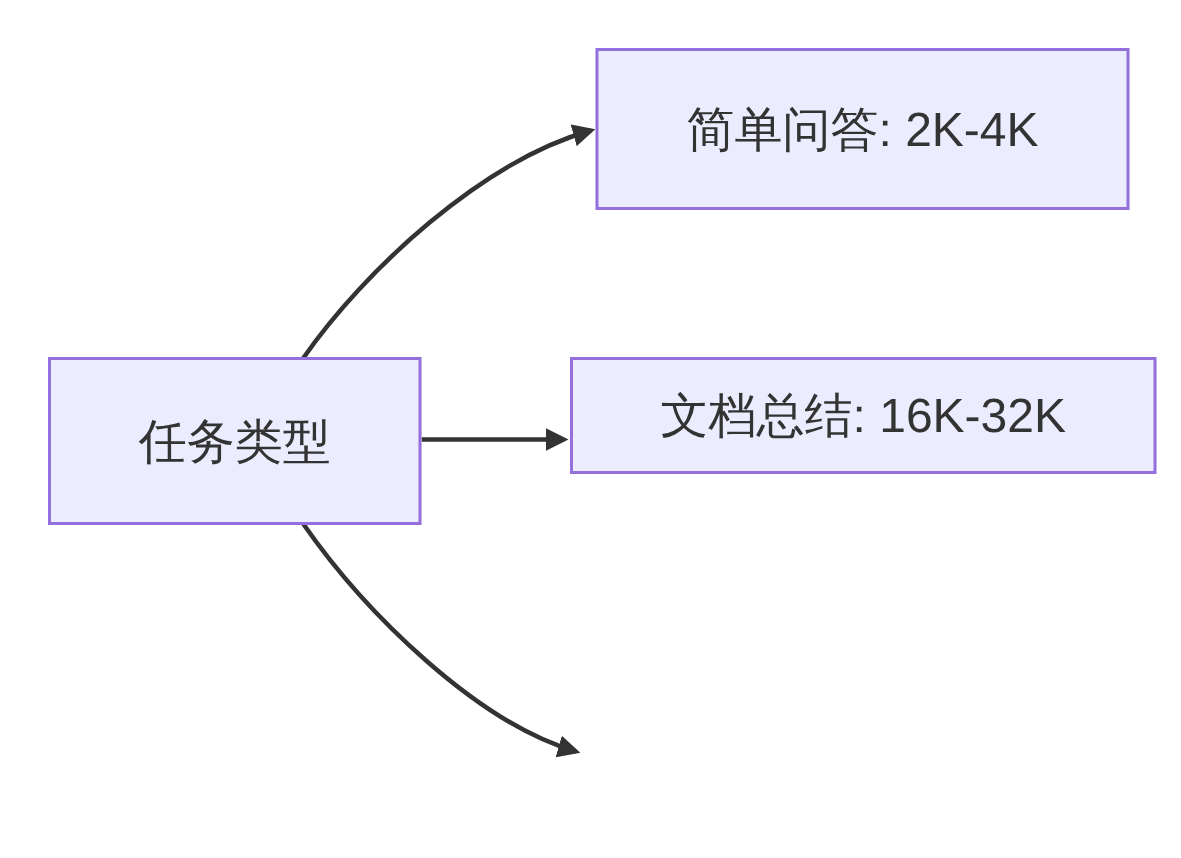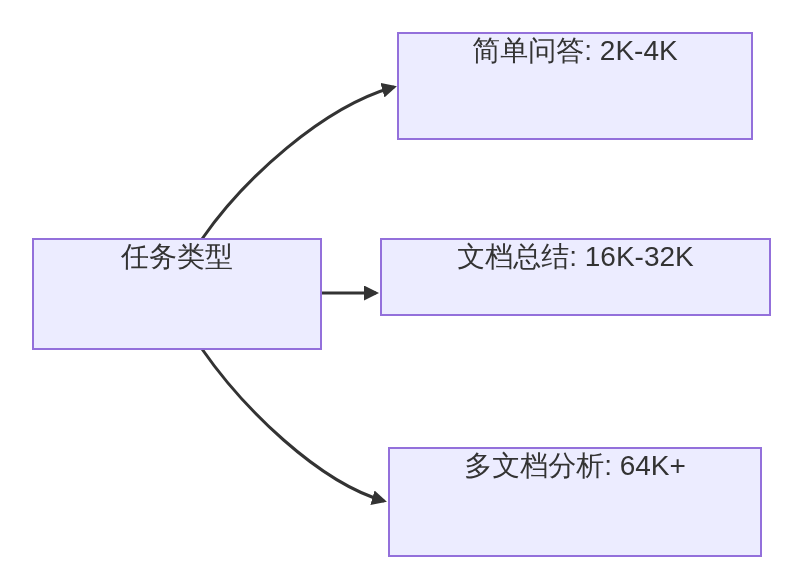--- a/index.html
+++ b/index.html
@@ -31,28 +31,29 @@
   .arrowhead {
     fill: var(--edge, #333333);
     stroke: none;
   }
   .node {
     position: absolute;
     box-sizing: border-box;
     background: var(--node-fill, #ECECFF);
     border: 2px solid var(--node-border, #9370DB);
     display: flex;
+    align-items: center;
     justify-content: center;
     color: var(--text, #333333);
-    font-size: 28px;
+    font-size: 32px;
     line-height: 1.2;
     text-align: center;
     white-space: nowrap;
   }
-  .node-root   { left: 32px;  top: 238px; width: 290px; height: 112px; }
+  .node-root   { left: 32px;  top: 238px; width: 249px; height: 112px; }
   .node-child0 { left: 397px; top: 32px;  width: 356px; height: 108px; }
   .node-child1 { left: 380px; top: 238px; width: 391px; height: 78px; }
   .node-child2 { left: 388px; top: 447px; width: 374px; height: 110px; }
 </style>
 </head>
 <body>
 
 <div class="canvas">
 
   <svg class="edges" viewBox="0 0 787 572" xmlns="http://www.w3.org/2000/svg" aria-hidden="true">
@@ -71,17 +72,14 @@
   </div>
 
   <div class="node node-child0">
     <span>简单问答: 2K-4K</span>
   </div>
 
   <div class="node node-child1">
     <span>文档总结: 16K-32K</span>
   </div>
 
-  <div class="node node-child2">
-    <span>多文档分析: 64K+</span>
-  </div>
 
 </div>
 
 </body></html>

